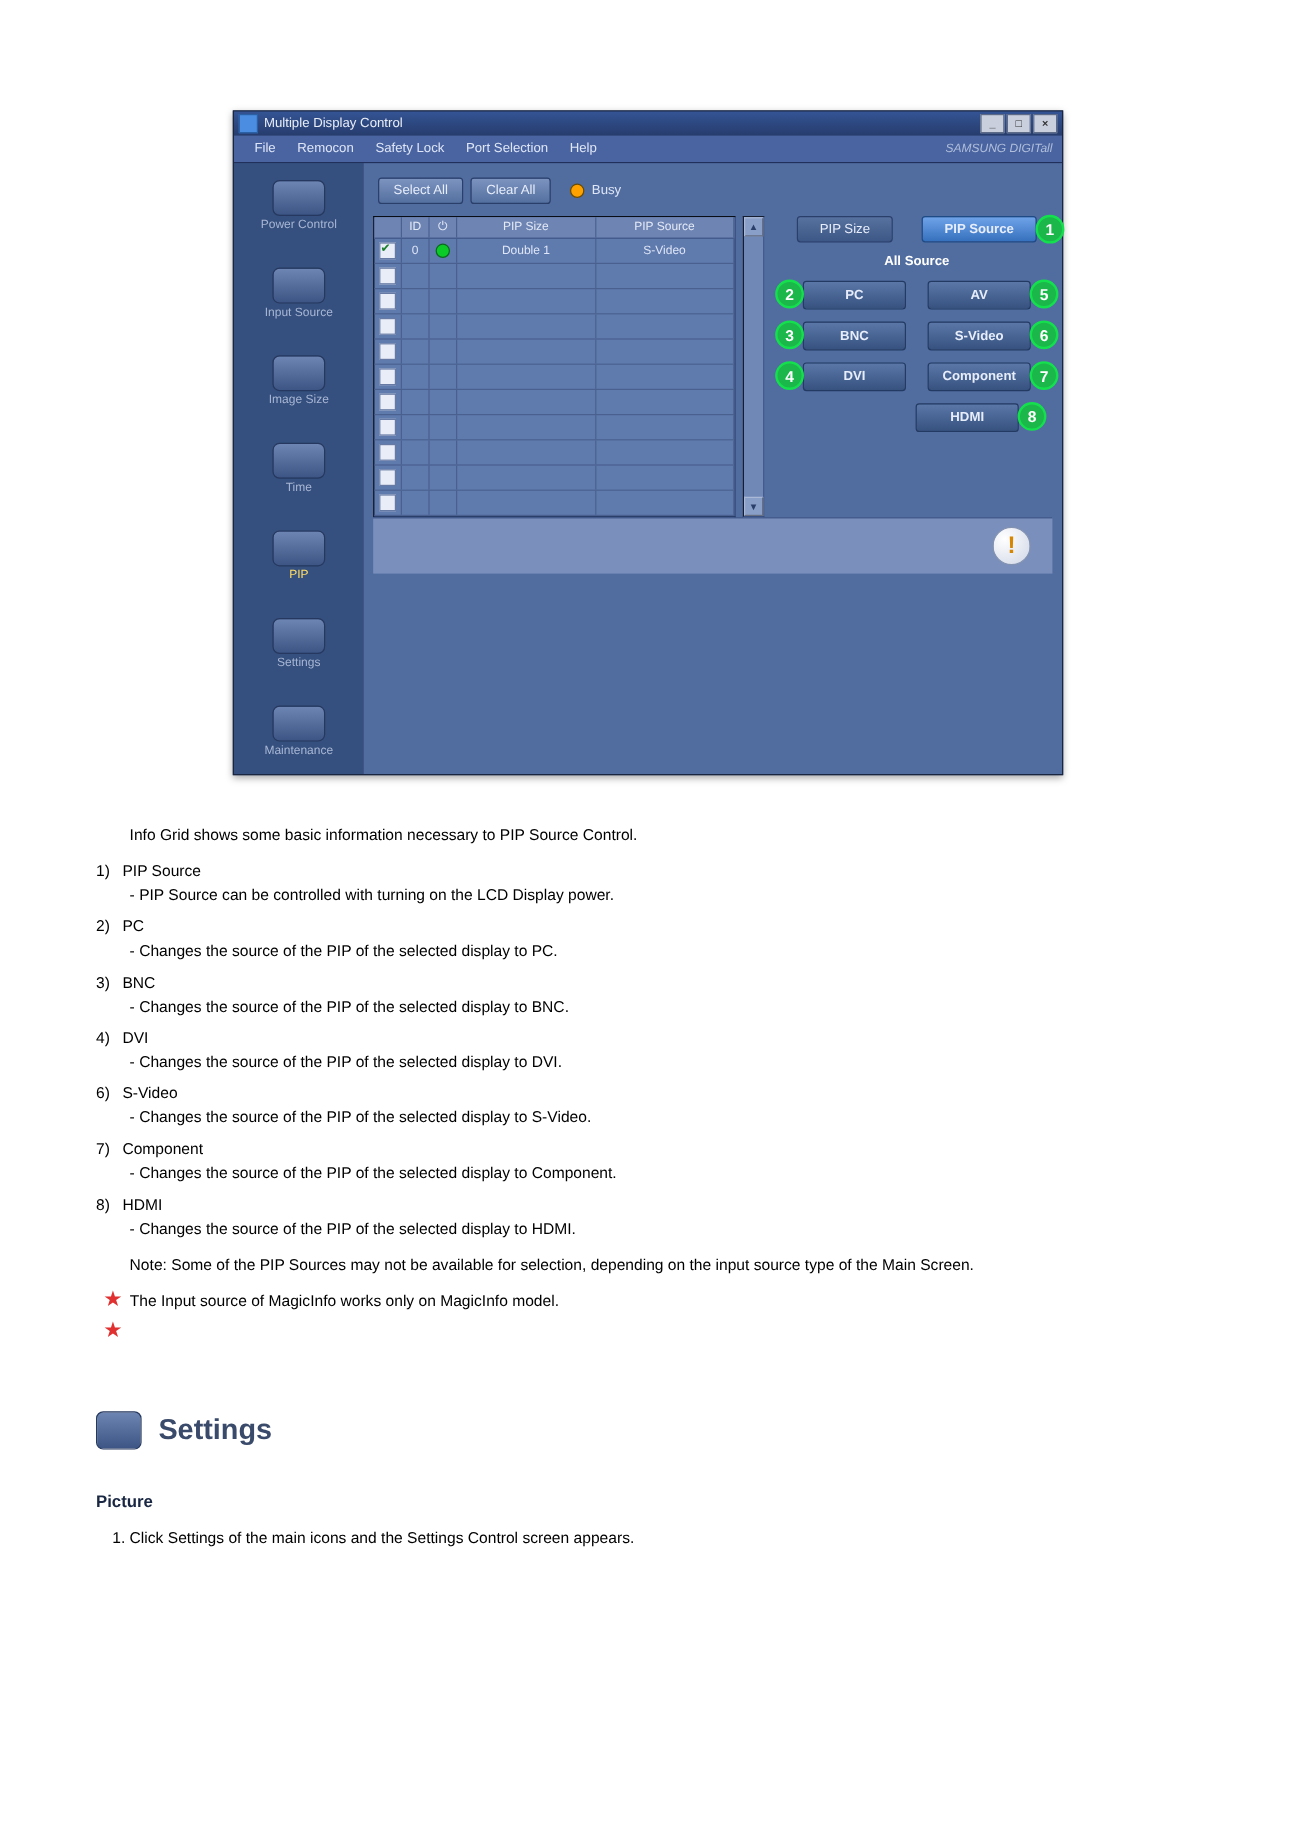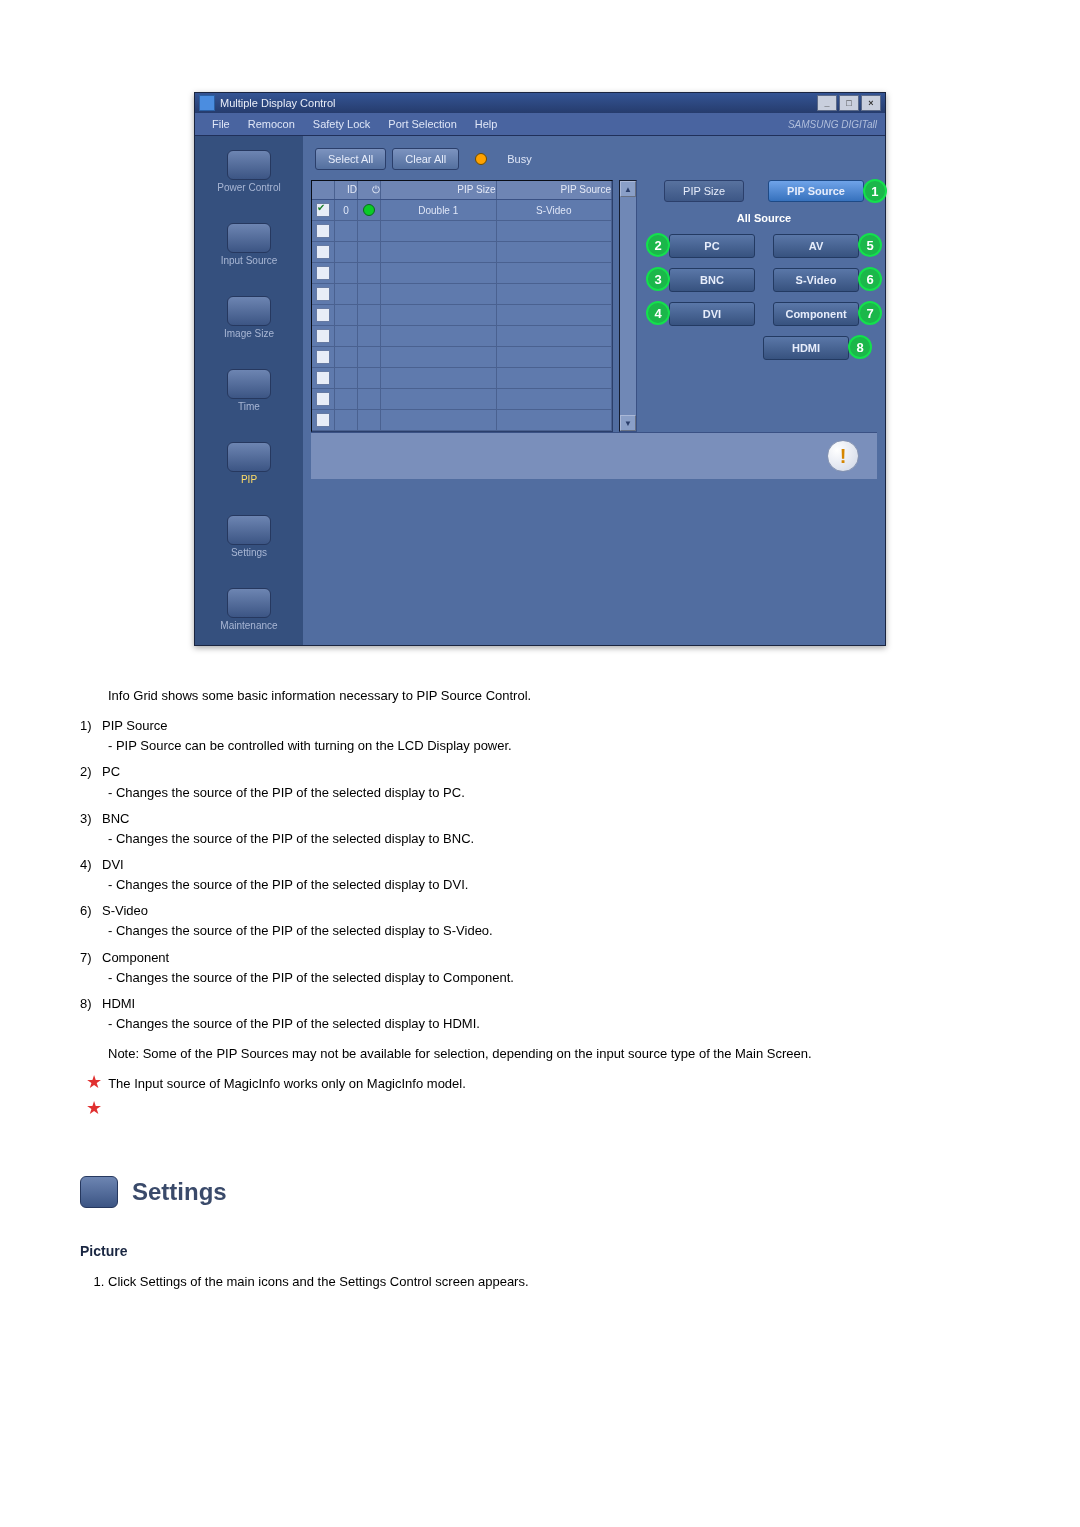--- a/index.html
+++ b/index.html
@@ -18,27 +18,27 @@
 
 .body{display:flex}
 .sidebar{width:100px;background:#35507e;padding:10px 4px;display:flex;flex-direction:column;align-items:center;gap:22px}
 .sbitem{width:90px;display:flex;flex-direction:column;align-items:center;gap:2px;color:#a8b6d4;font-size:10px;padding:4px 0}
 .sbitem.active{color:#ffdd66}
 .sbicon{width:42px;height:28px;background:linear-gradient(#6d85b2,#3c5584);border-radius:6px;border:1px solid #26385f}
 
 .main{flex:1;background:#516da0;position:relative;padding:8px}
 .topbar{display:flex;align-items:center;gap:6px;margin:4px 0 10px 4px}
 .btn3d{padding:4px 12px;background:linear-gradient(#7c93bf,#54709f);border:1px solid #2b3f6b;border-radius:3px;color:#e7edfb;font-size:11px;cursor:pointer}
-.busy{display:flex;align-items:center;gap:20px;color:#dfe6f7;font-size:11px;margin-left:10px}
+.busy{display:flex;align-items:center;gap:6px;color:#dfe6f7;font-size:11px;margin-left:10px}
 .busy .dot{width:10px;height:10px;border-radius:50%;background:#ffa200;border:1px solid #6b4b00}
 
 .gridwrap{display:flex;gap:6px}
 .gridarea{width:300px;background:#5f7aad;border:1px inset #2b3f6b}
 .ghead{display:flex;background:#6e85b4;font-size:10px;color:#e4e9f6;border-bottom:1px solid #3a5184}
-.ghead div{padding:3px 0;text-align:right;border-right:1px solid #4a6190}
+.ghead div{padding:3px 0;text-align:center;border-right:1px solid #4a6190}
 .gc-chk{width:22px}.gc-id{width:22px}.gc-pwr{width:22px}.gc-size{flex:1}.gc-src{flex:1}
 .grow{display:flex;height:20px;border-bottom:1px solid #4a6190}
 .grow div{border-right:1px solid #4a6190;display:flex;align-items:center;justify-content:center;font-size:10px;color:#dfe6f7}
 .grow .chkbox{width:12px;height:12px;background:#e8edf7;border:1px solid #667aa3}
 .grow .chkbox.on::after{content:"✔";color:#1b7e2c;font-size:10px;display:block;margin-top:-2px}
 .lamp{width:10px;height:10px;border-radius:50%;background:#0acb28;border:1px solid #0b6a1d}
 .scroll{width:16px;background:#7088b6;border:1px inset #3a5184;display:flex;flex-direction:column}
 .scroll .arr{height:14px;background:#8a9fc7;border:1px outset #aab8d7;font-size:8px;display:flex;align-items:center;justify-content:center;color:#2b3f6b}
 .scroll .track{flex:1}
 

